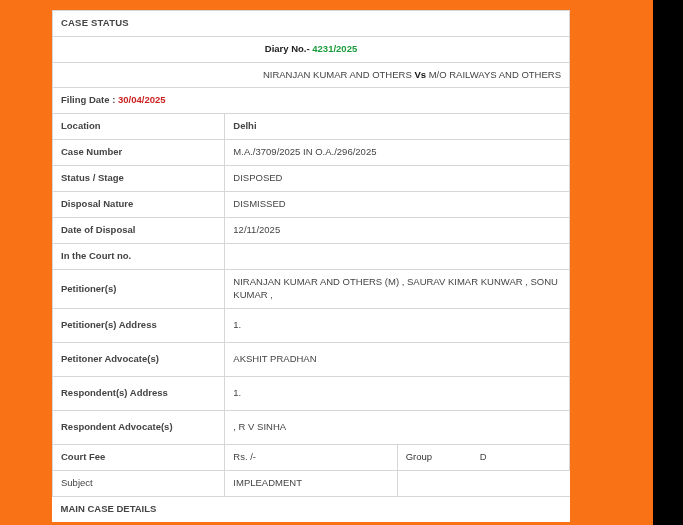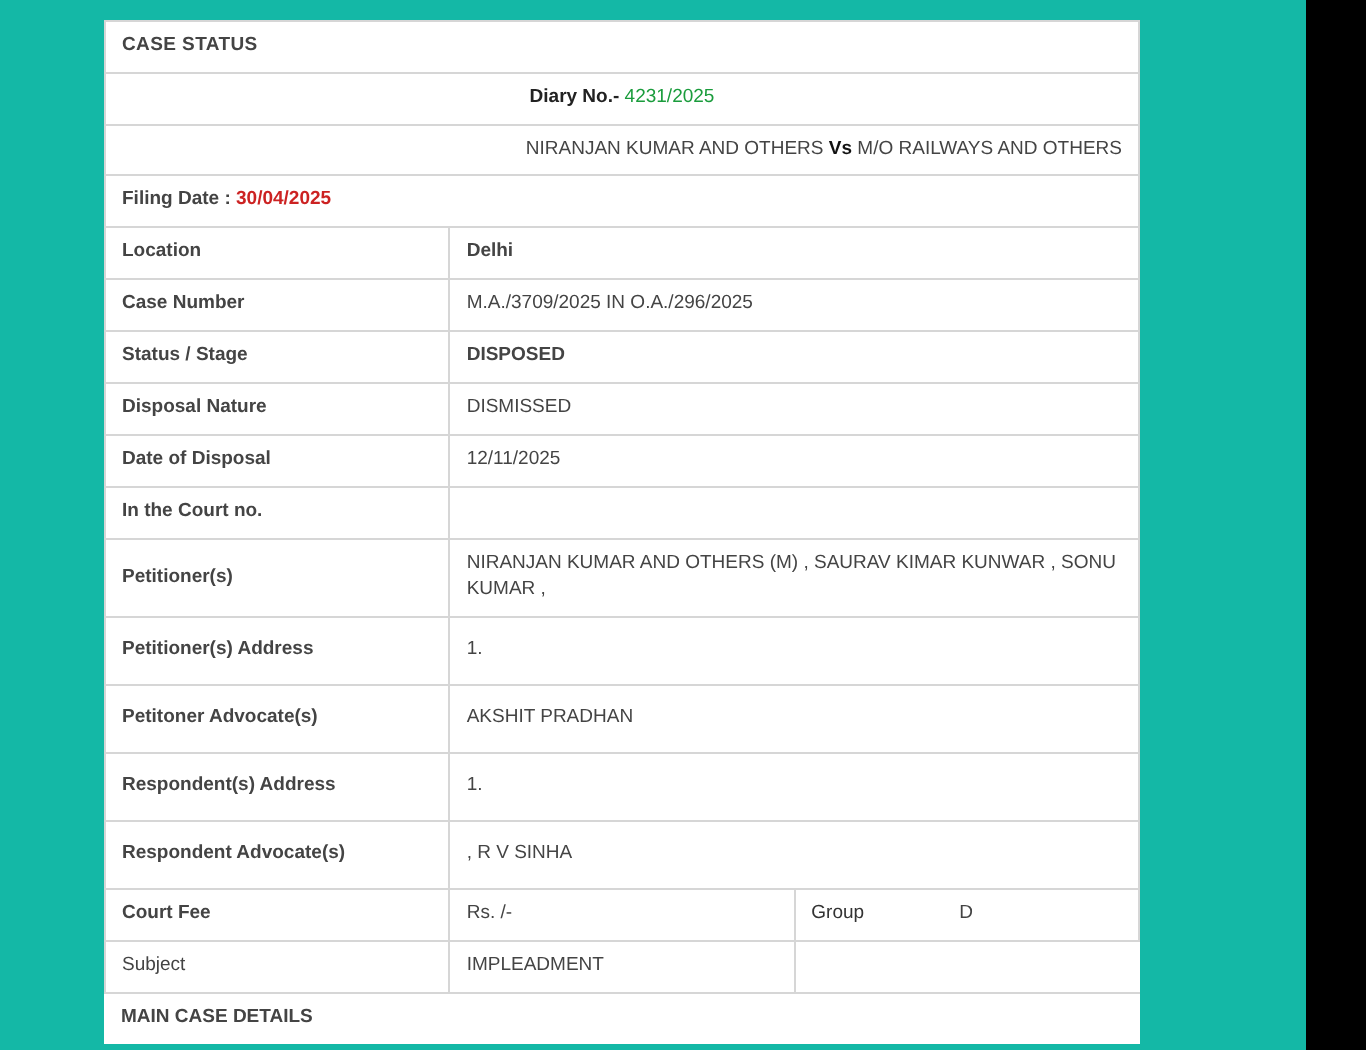--- a/index.html
+++ b/index.html
@@ -13,21 +13,21 @@
     font-family: "Liberation Sans", sans-serif;
     overflow: hidden;
     position: relative;
   }
   .page {
     position: absolute;
     left: 0;
     top: 0;
     width: 683px;
     height: 525px;
-    background: #14b8a6;
+    background: #f97316;
   }
   .right-gutter {
     position: absolute;
     right: 0;
     top: 0;
     width: 30px;
     height: 525px;
     background: #000000;
   }
   .table-wrap {
@@ -64,21 +64,21 @@
   }
   .row-center {
     text-align: center;
   }
   .diary-label {
     font-weight: bold;
     font-size: 9.5px;
     color: #222222;
   }
   .diary-no {
-    font-weight: normal;
+    font-weight: bold;
     font-size: 9.5px;
     color: #1a9c3c;
     margin-top: 32px;
   }
   .party-line {
     text-align: right;
     font-size: 9px;
     color: #2a62c4;
   }
   .party-vs {
@@ -99,21 +99,21 @@
     font-weight: bold;
     font-size: 9.5px;
   }
   .v-blue {
     color: #2a62c4;
     font-weight: normal;
     font-size: 9.5px;
   }
   .v-red {
     color: #e02020;
-    font-weight: bold;
+    font-weight: normal;
     font-size: 9.5px;
   }
   .v-plain {
     color: #555555;
     font-size: 9.5px;
   }
   .tall {
     height: 26px;
   }
   .two-line {

